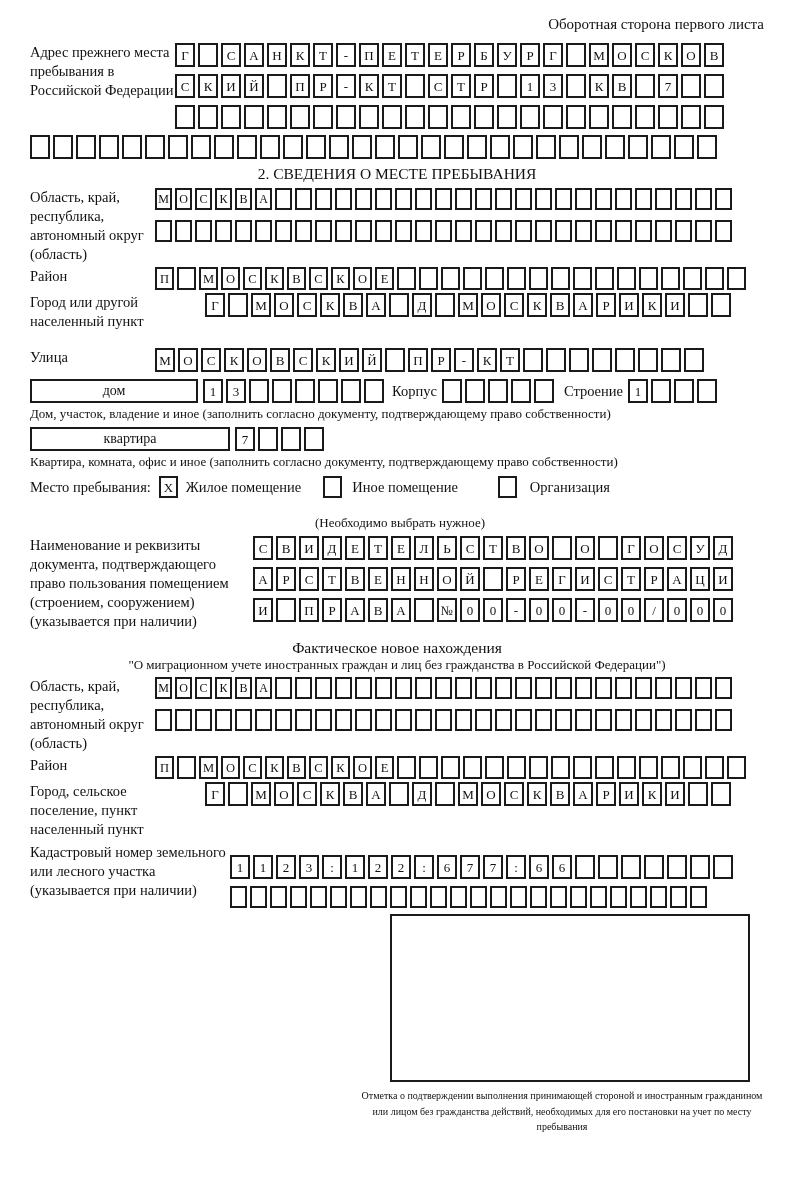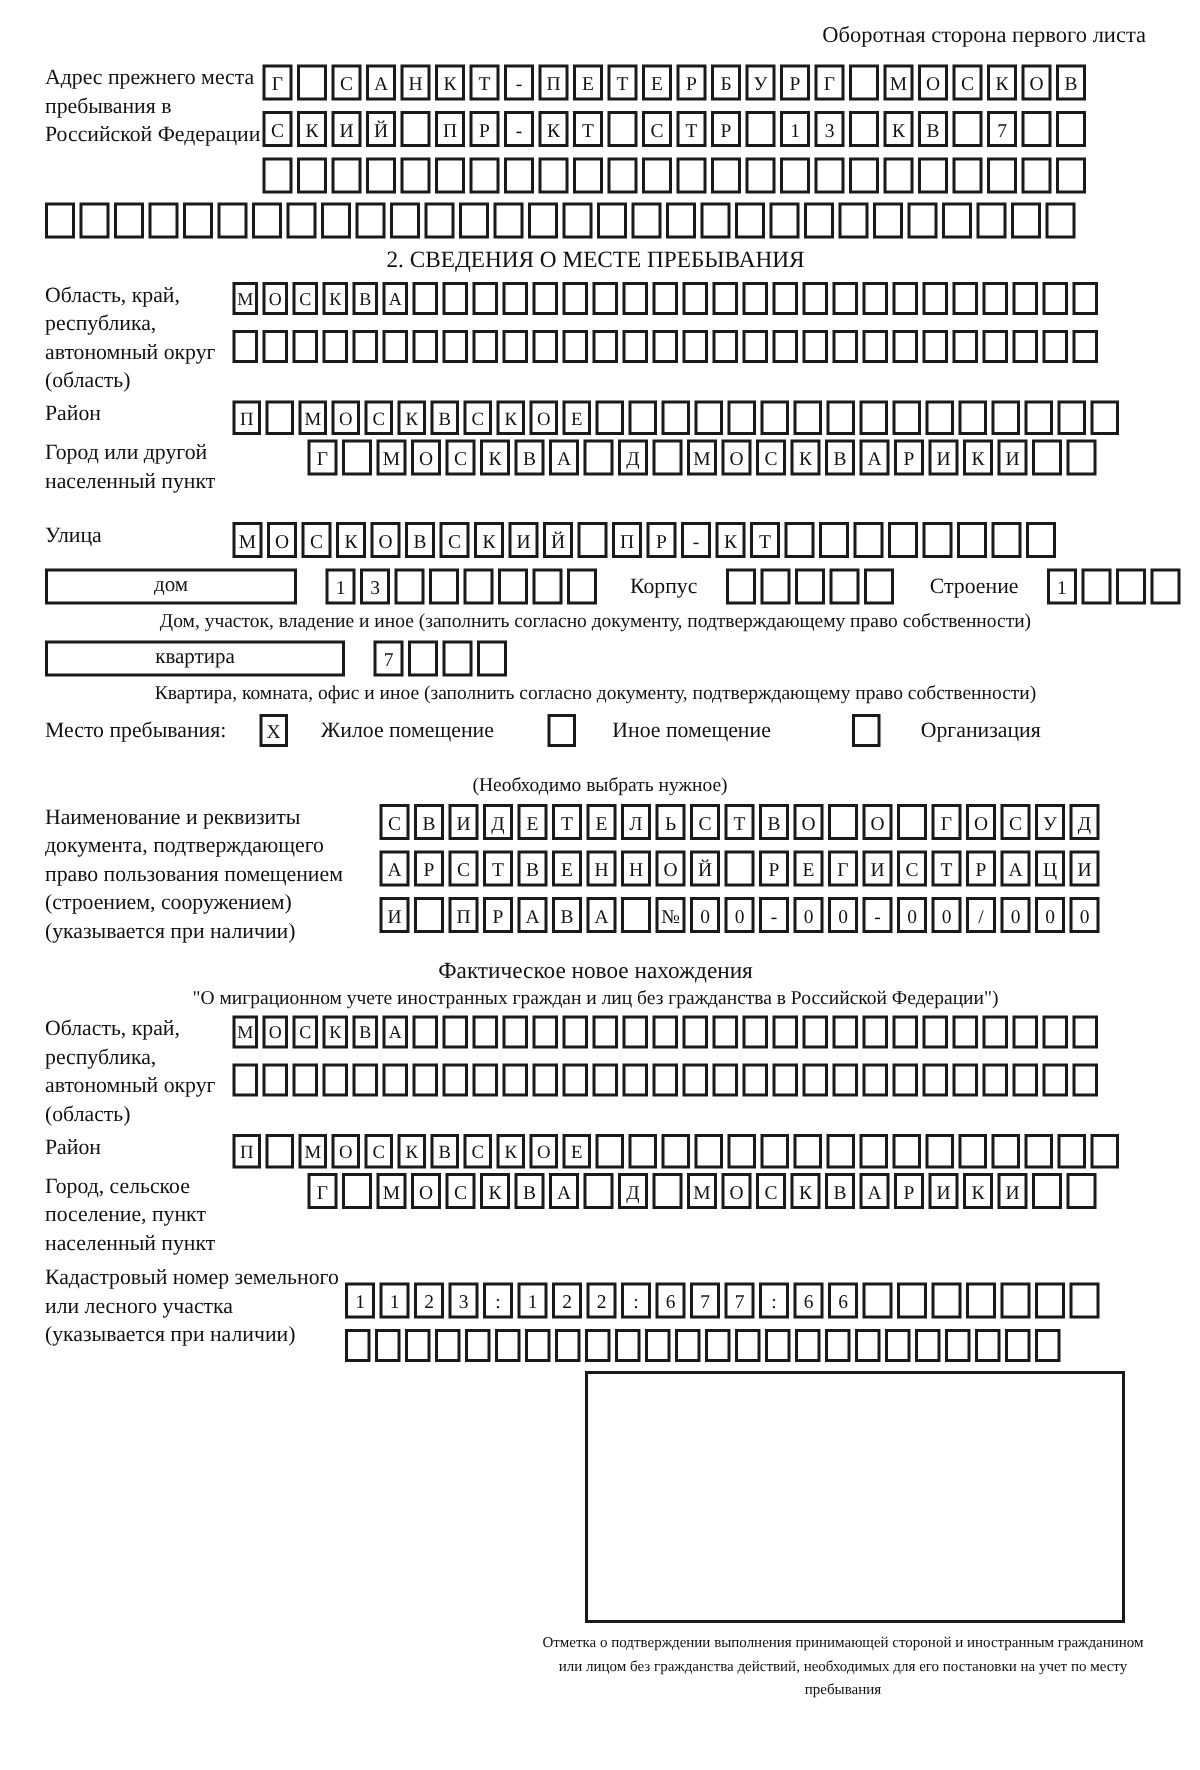--- a/index.html
+++ b/index.html
@@ -15,28 +15,28 @@
   .rows{display:flex;flex-direction:column;gap:7px;}
   .crow{display:flex;gap:3px;}
   .cell{
     box-sizing:border-box;border:2px solid #1a1a1a;display:inline-block;
     text-align:center;font-family:"Liberation Serif",serif;background:#fff;
   }
   .cl .cell{width:20px;height:24px;font-size:13px;line-height:21px;}
   .cm .cell{width:17px;height:22px;font-size:12px;line-height:19px;}
   .cd .cell{width:19px;height:23px;font-size:12.5px;line-height:20px;}
   .ck .cell{width:19px;height:22px;font-size:13px;line-height:19px;}
-  .note{font-size:13px;line-height:16px;text-align:center;}
+  .note{font-size:13px;line-height:16px;}
   .center{text-align:center;}
   .title{font-size:15.5px;font-weight:normal;text-align:center;}
   .fieldbox{
     box-sizing:border-box;border:2px solid #1a1a1a;height:24px;
     font-size:14px;line-height:20px;text-align:center;flex:none;background:#fff;
   }
-  .inline-row{display:flex;align-items:center;gap:14px;}
+  .inline-row{display:flex;align-items:center;}
   .stamp-wrap{margin-left:auto;width:404px;}
   .stamp-box{box-sizing:border-box;border:2px solid #1a1a1a;width:360px;height:168px;margin:0 14px 0 30px;background:#fff;}
   .stamp-cap{font-size:10px;line-height:15.5px;text-align:center;margin-top:6px;}
   .mt2{margin-top:17px}.mt3{margin-top:3px}.mt4{margin-top:4px}.mt5{margin-top:5px}
   .mt6{margin-top:6px}.mt7{margin-top:7px}.mt8{margin-top:8px}.mt10{margin-top:10px}
 </style>
 </head>
 <body>
 
 <div class="sheet">

